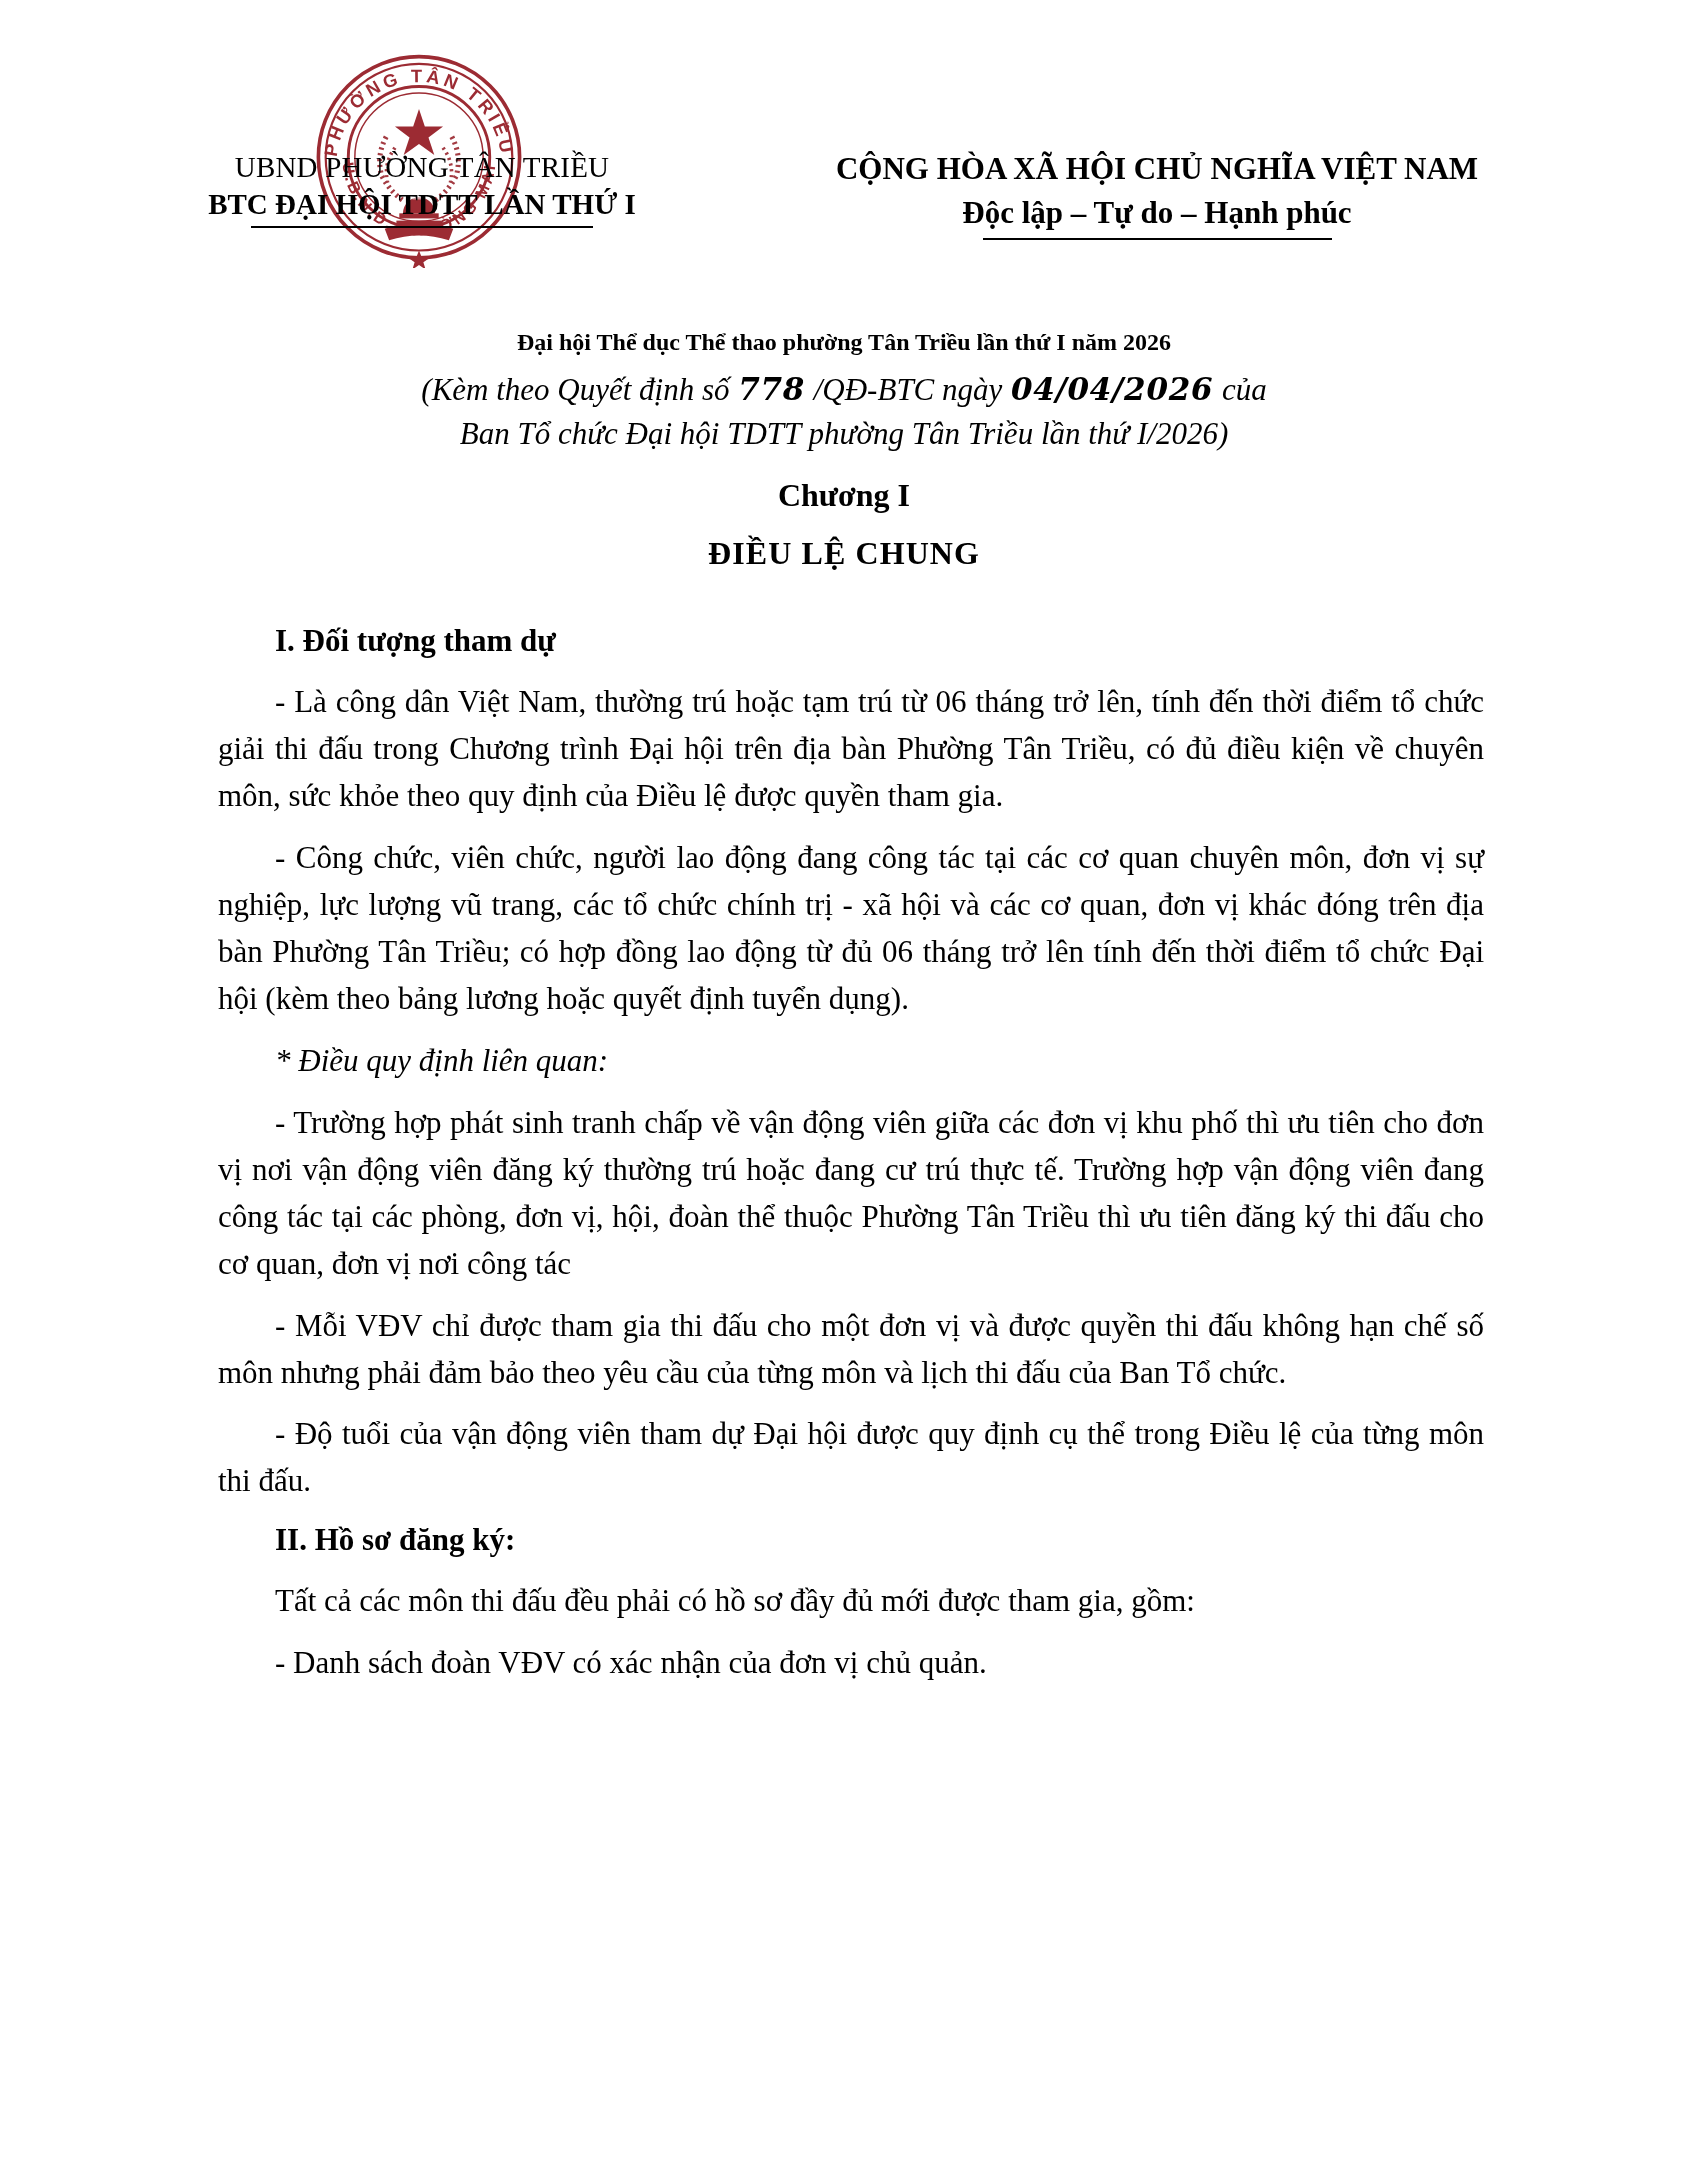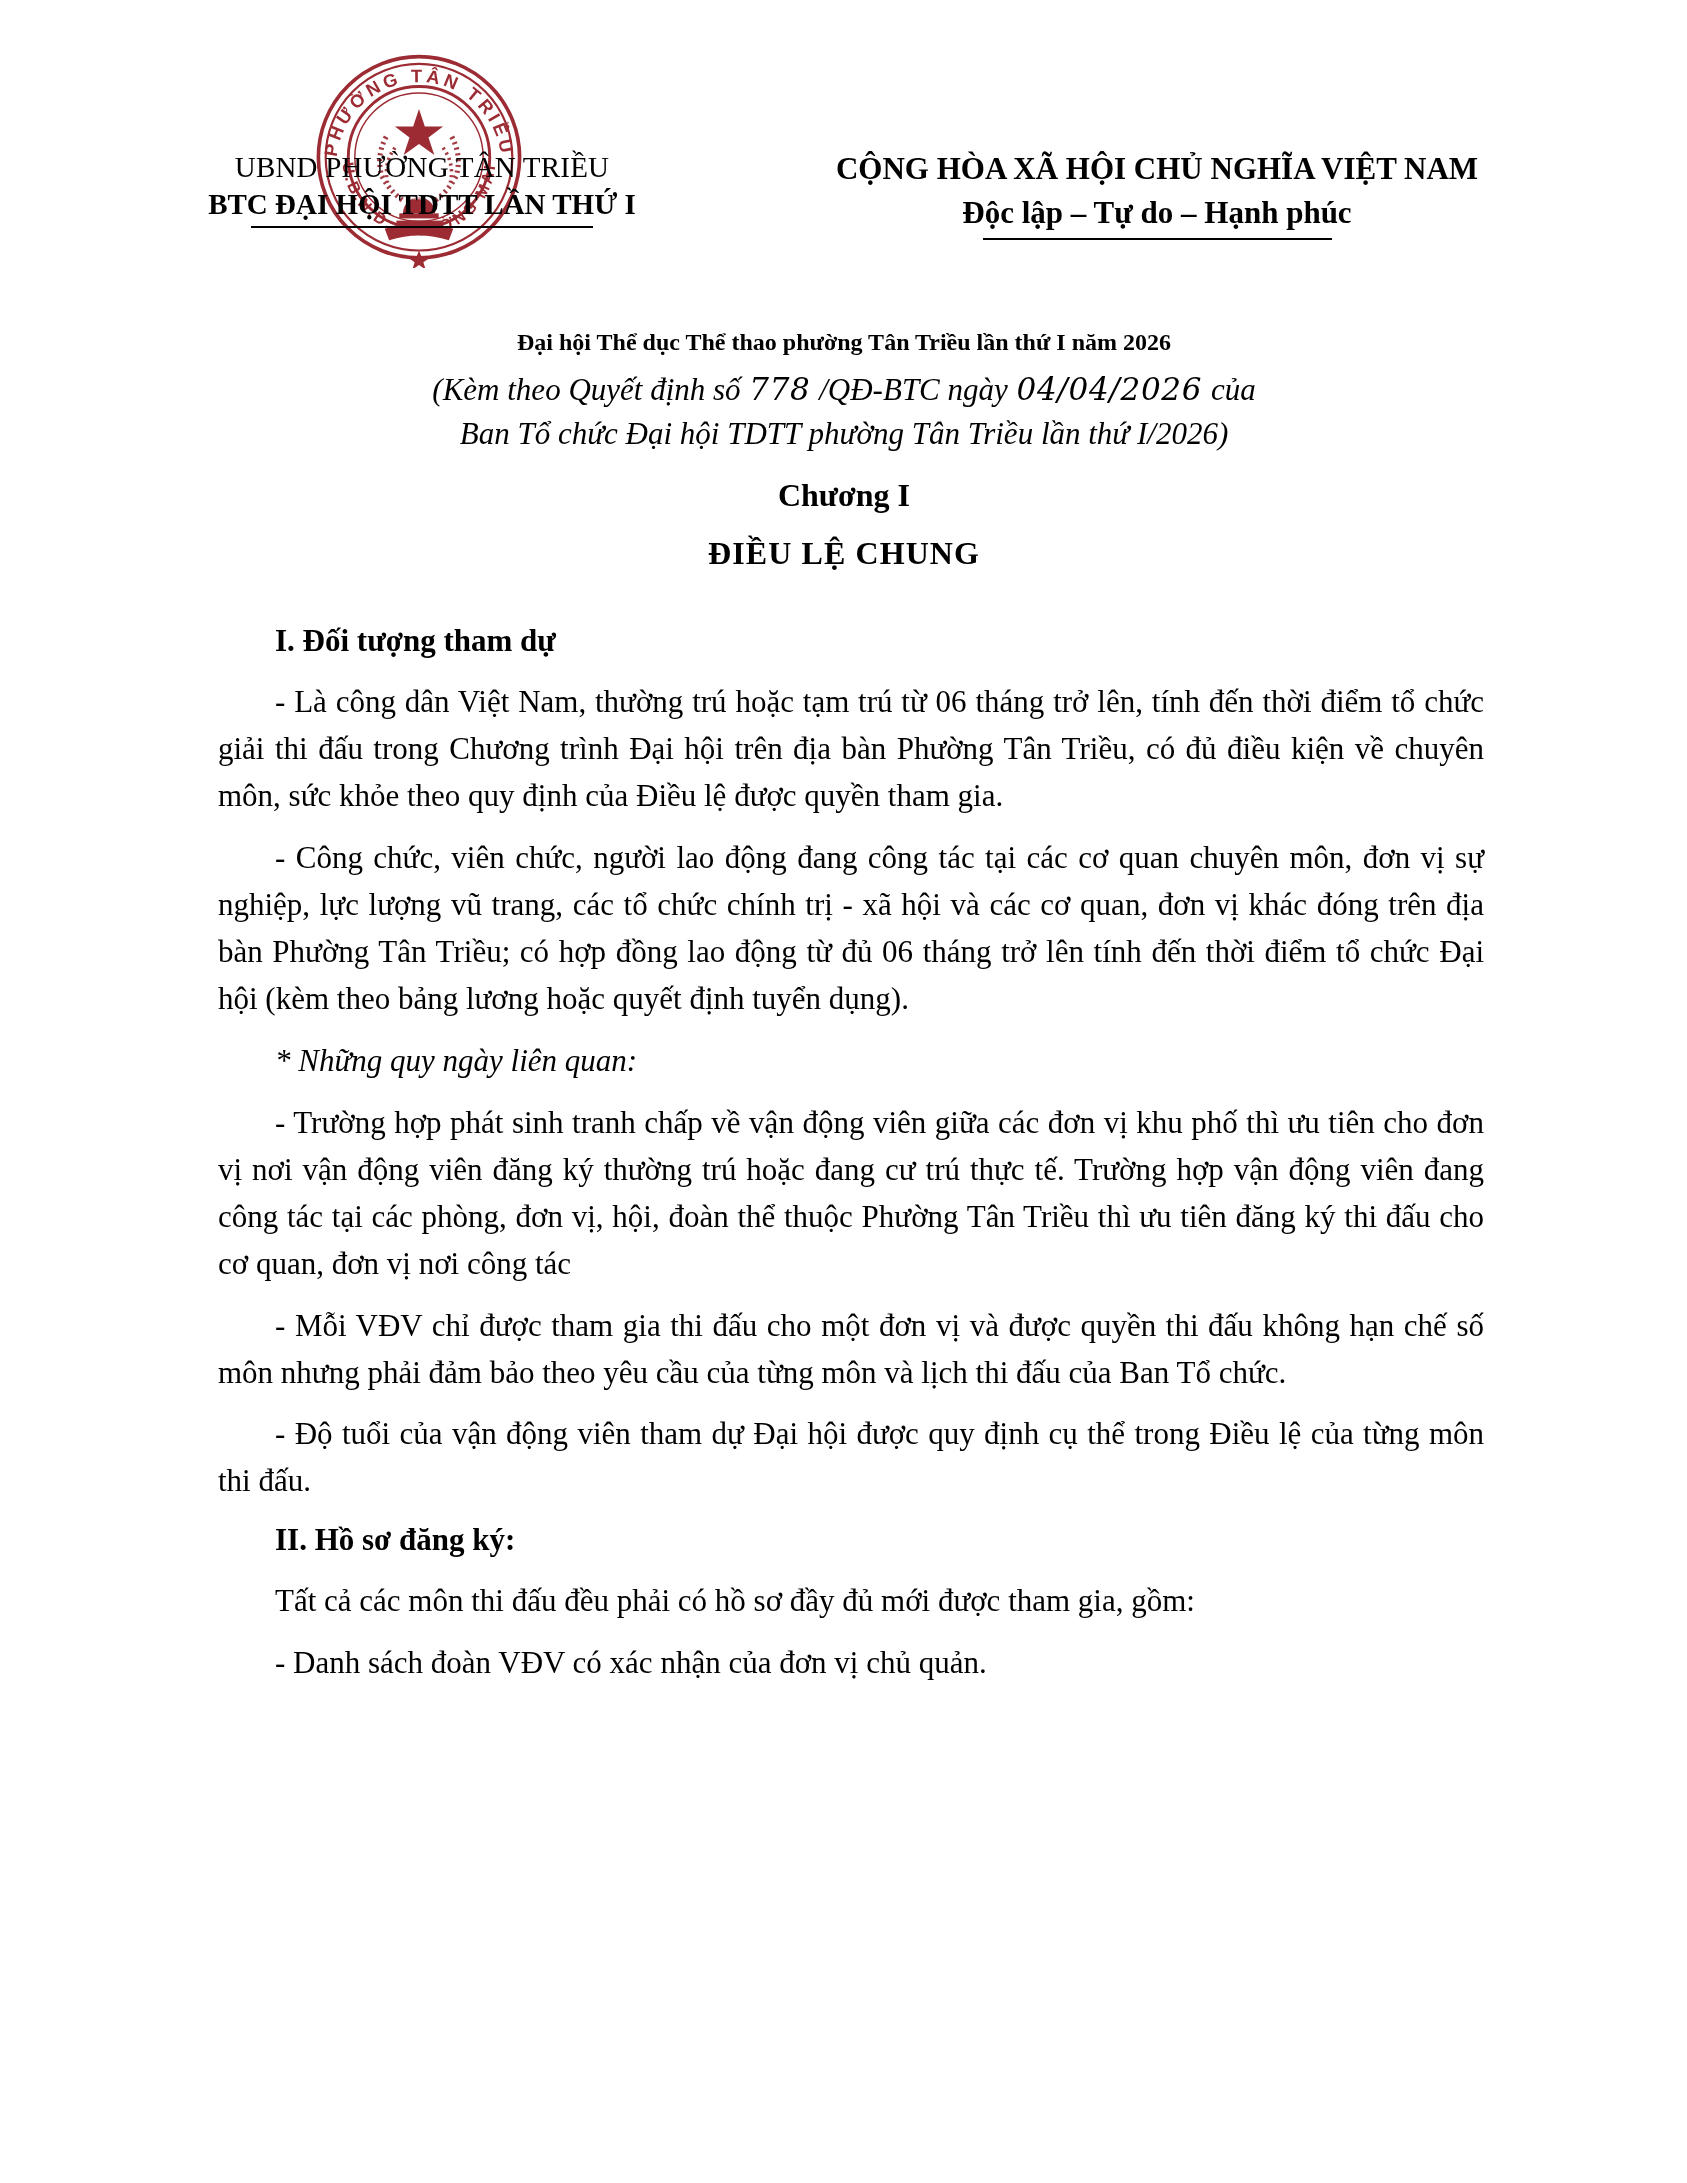--- a/index.html
+++ b/index.html
@@ -119,20 +119,21 @@
     font-size: 31px;
     font-style: italic;
     line-height: 1.42;
     margin-top: 8.7px;
   }
   .t-paren .field {
     font-family: "DejaVu Serif", "Liberation Serif", serif;
     font-style: italic;
     letter-spacing: 0.7px;
     padding: 0 8.7px;
+    font-weight: bold;
   }
   .t-chuong {
     font-size: 32px;
     font-weight: bold;
     margin-top: 19px;
     line-height: 1.3;
   }
   .t-chuongsub {
     font-size: 32px;
     font-weight: bold;
@@ -244,21 +245,21 @@
 
   <div class="body-wrap">
 
     <div class="sec-head">I. Đối tượng tham dự</div>
 
     <p class="para">- Là công dân Việt Nam, thường trú hoặc tạm trú từ 06 tháng trở lên, tính đến thời điểm tổ chức giải thi đấu trong Chương trình Đại hội trên địa bàn Phường Tân Triều, có đủ điều kiện về chuyên môn, sức khỏe theo quy định của Điều lệ được quyền tham gia.</p>
 
 
     <p class="para">- Công chức, viên chức, người lao động đang công tác tại các cơ quan chuyên môn, đơn vị sự nghiệp, lực lượng vũ trang, các tổ chức chính trị - xã hội và các cơ quan, đơn vị khác đóng trên địa bàn Phường Tân Triều; có hợp đồng lao động từ đủ 06 tháng trở lên tính đến thời điểm tổ chức Đại hội (kèm theo bảng lương hoặc quyết định tuyển dụng).</p>
 
-    <p class="para italic">* Những quy ngày liên quan:</p>
+    <p class="para italic">* Điều quy định liên quan:</p>
 
     <p class="para"> - Trường hợp phát sinh tranh chấp về vận động viên giữa các đơn vị khu phố thì ưu tiên cho đơn vị nơi vận động viên đăng ký thường trú hoặc đang cư trú thực tế. Trường hợp vận động viên đang công tác tại các phòng, đơn vị, hội, đoàn thể thuộc Phường Tân Triều thì ưu tiên đăng ký thi đấu cho cơ quan, đơn vị nơi công tác</p>
 
     <p class="para">- Mỗi VĐV chỉ được tham gia thi đấu cho một đơn vị và được quyền thi đấu không hạn chế số môn nhưng phải đảm bảo theo yêu cầu của từng môn và lịch thi đấu của Ban Tổ chức.</p>
 
     <p class="para">- Độ tuổi của vận động viên tham dự Đại hội được quy định cụ thể trong Điều lệ của từng môn thi đấu.</p>
 
     <div class="sec-head tight">II. Hồ sơ đăng ký:</div>
 
     <p class="para noindent-just">Tất cả các môn thi đấu đều phải có hồ sơ đầy đủ mới được tham gia, gồm:</p>

